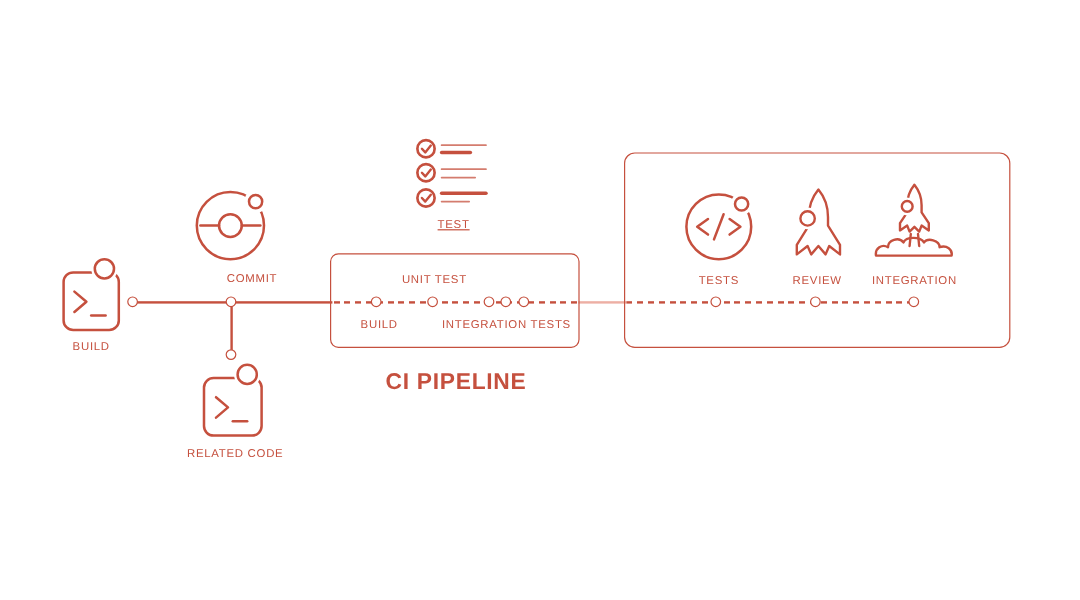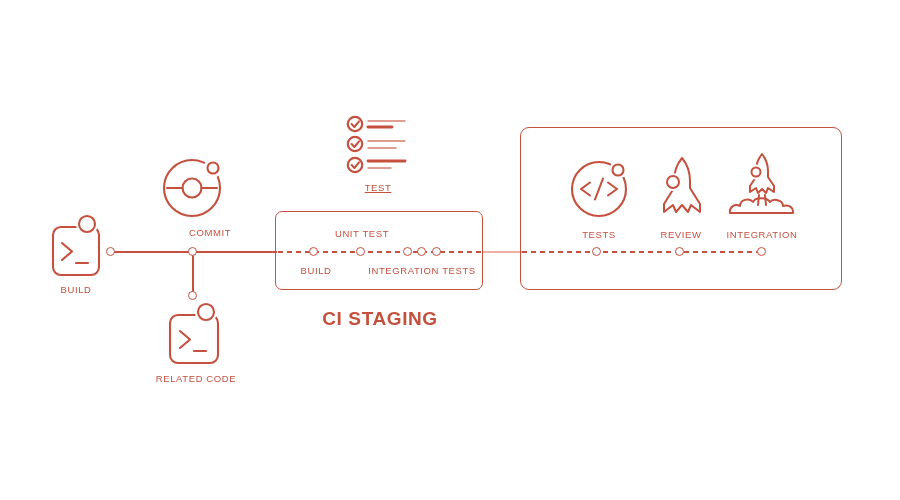--- a/index.html
+++ b/index.html
@@ -102,21 +102,21 @@
   <div class="label" style="left:362px;top:228px;">UNIT TEST</div>
   <div class="label" style="left:316px;top:265px;">BUILD</div>
   <div class="label" style="left:422px;top:265px;">INTEGRATION TESTS</div>
 
   <div class="node" style="left:308.7px;top:246.7px;"></div>
   <div class="node" style="left:355.7px;top:246.7px;"></div>
   <div class="node" style="left:402.7px;top:246.7px;"></div>
   <div class="node" style="left:417.2px;top:246.7px;"></div>
   <div class="node" style="left:431.7px;top:246.7px;"></div>
 
-  <div class="title" style="left:380px;top:308px;">CI STAGING</div>
+  <div class="title" style="left:380px;top:308px;">CI PIPELINE</div>
 
   <svg class="icon" style="left:566px;top:157px;" width="66" height="66" viewBox="0 0 66 66" fill="none" stroke="currentColor" stroke-width="2.1" stroke-linecap="round" stroke-linejoin="round">
     <circle cx="33" cy="32" r="27"></circle>
     <circle cx="52" cy="13" r="9" fill="#ffffff" stroke="none"></circle>
     <circle cx="52" cy="13" r="5.5"></circle>
     <polyline points="24,25.5 15,32 24,38.5"></polyline>
     <polyline points="42,25.5 51,32 42,38.5"></polyline>
     <line x1="37" y1="21.5" x2="29" y2="42.5"></line>
   </svg>
   <div class="label" style="left:599px;top:229px;">TESTS</div>

